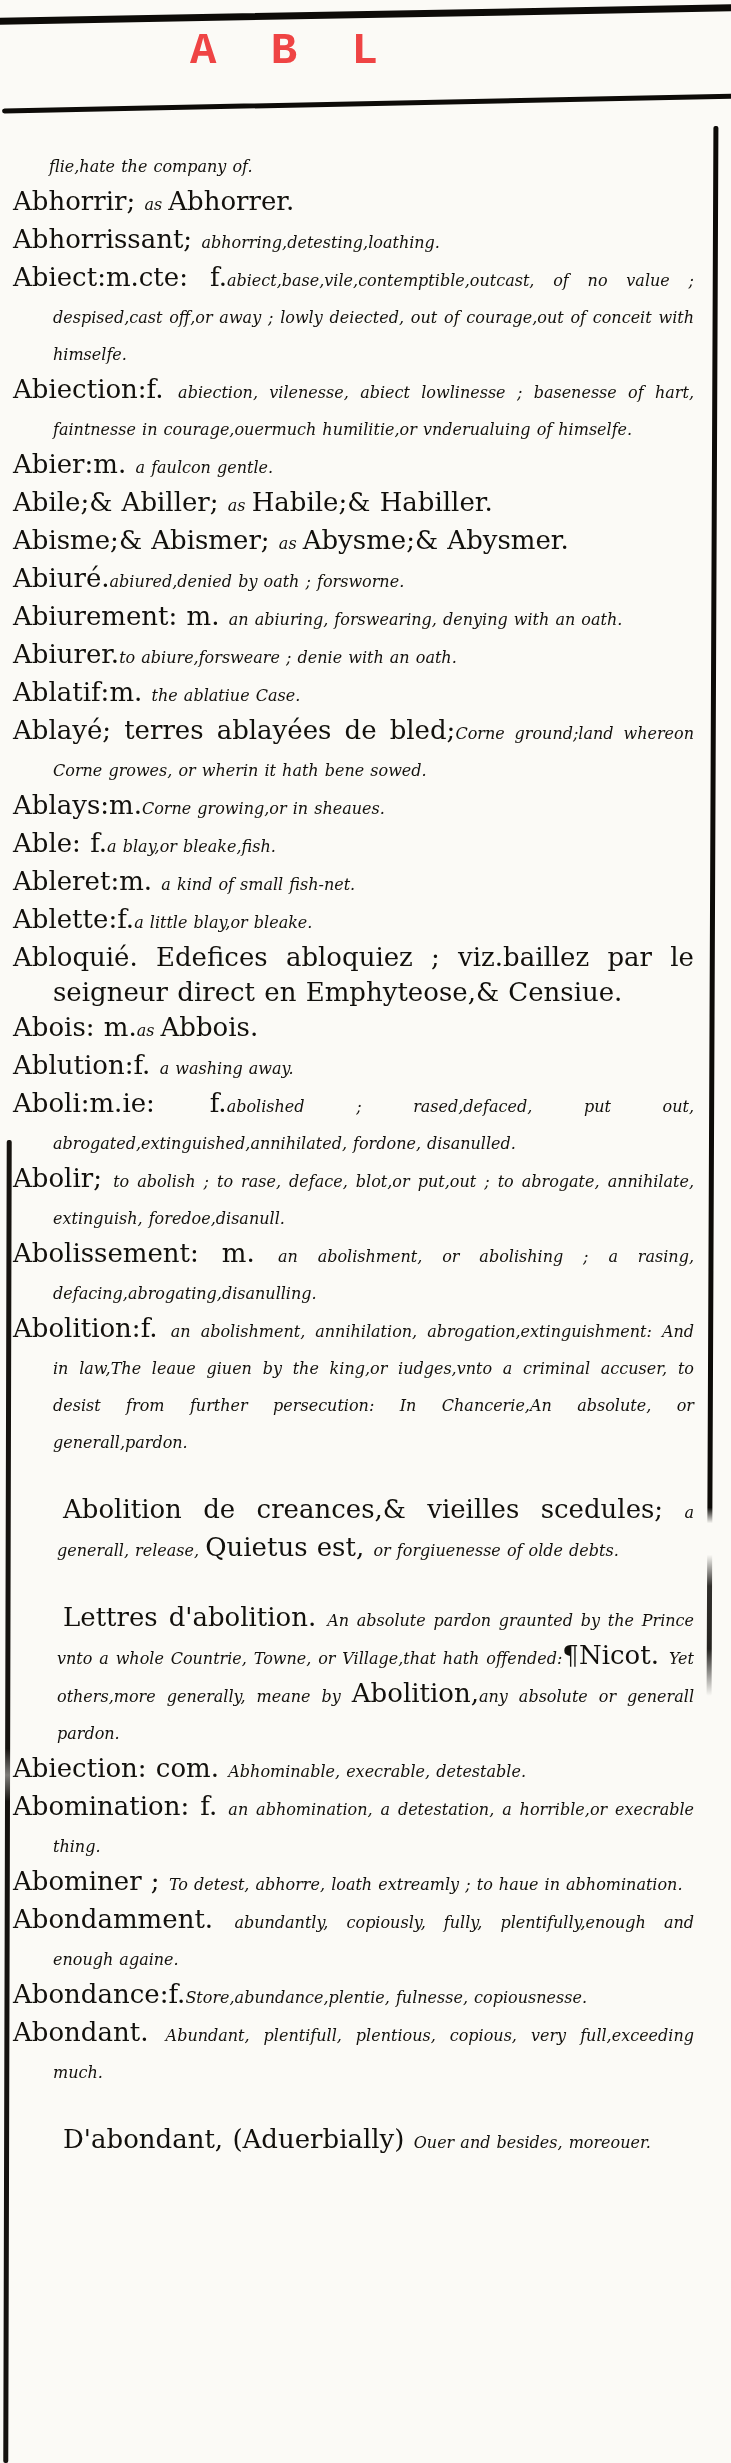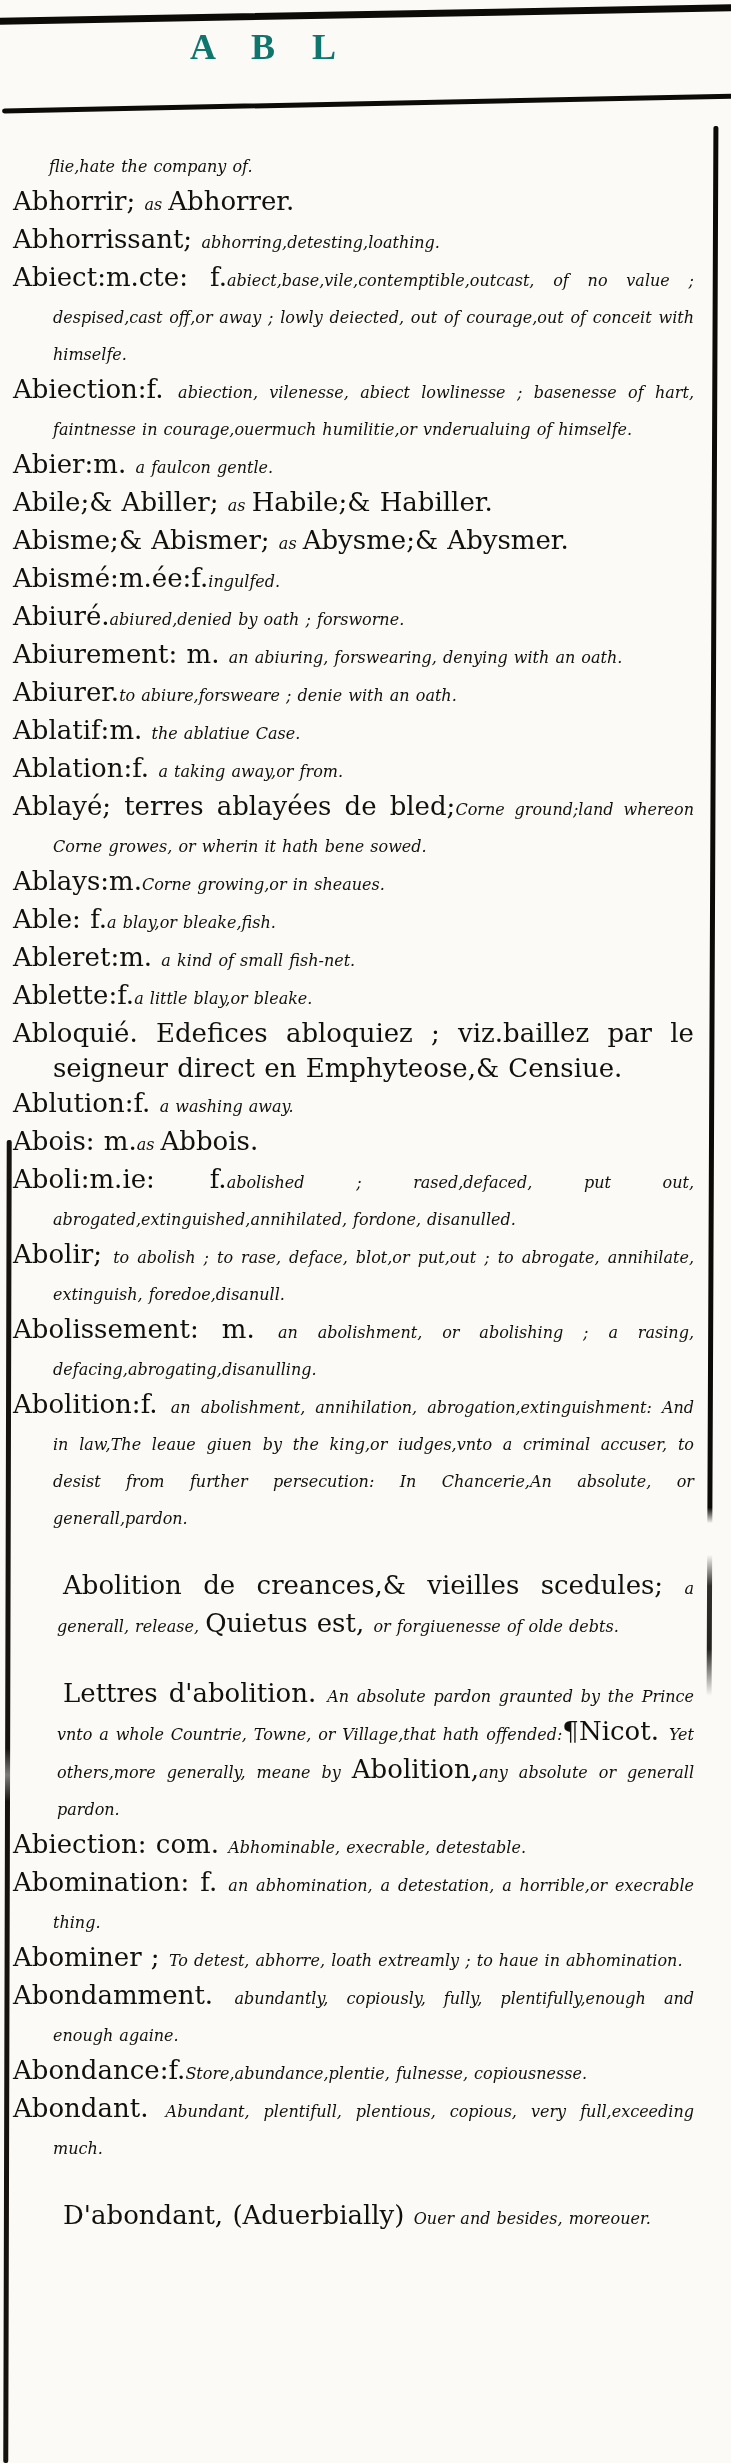--- a/index.html
+++ b/index.html
@@ -33,24 +33,24 @@
   #left-page-edge {
     top:1140px; left:5px; width:5px; height:1323px;
     transform:rotate(0.15deg); border-radius:2px;
     background:linear-gradient(to bottom,
       #16130f 0%, #16130f 46%, rgba(22,19,15,.55) 48%,
       #16130f 50%, #16130f 100%);
   }
   
   #running-head {
     position:absolute; top:26px; left:190px;
-    font-size:36px; font-weight:bold;
+    font-size:44px; font-weight:bold;
     letter-spacing:14px;
-    color:#0f766e;
-    font-family:Liberation Serif, serif;
+    color:#ef4444;
+    font-family:Liberation Mono, monospace;
     white-space:nowrap;
   }
   
   #entry-list {
     position:absolute; top:147px; left:13px; width:681px;
   }
   p.entry {
     margin:0; padding:0 0 0 40px; text-indent:-40px;
     font-size:24px; line-height:34px;
     text-align:justify;
@@ -79,34 +79,32 @@
 
   <div id="entry-list">
       <p class="entry cont"><span class="i">flie,hate the company of.</span></p>
       <p class="entry main"><span class="r">Abhorrir; </span><span class="i">as </span><span class="r">Abhorrer.</span></p>
       <p class="entry main"><span class="r">Abhorrissant; </span><span class="i">abhorring,detesting,loathing.</span></p>
       <p class="entry main"><span class="r">Abiect:m.cte: f.</span><span class="i">abiect,base,vile,contemptible,outcast, of no value ; despised,cast off,or away ; lowly deiected, out of courage,out of conceit with himselfe.</span></p>
       <p class="entry main"><span class="r">Abiection:f. </span><span class="i">abiection, vilenesse, abiect lowlinesse ; basenesse of hart, faintnesse in courage,ouermuch humilitie,or vnderualuing of himselfe.</span></p>
       <p class="entry main"><span class="r">Abier:m. </span><span class="i">a faulcon gentle.</span></p>
       <p class="entry main"><span class="r">Abile;&amp; Abiller; </span><span class="i">as </span><span class="r">Habile;&amp; Habiller.</span></p>
       <p class="entry main"><span class="r">Abisme;&amp; Abismer; </span><span class="i">as </span><span class="r">Abysme;&amp; Abysmer.</span></p>
-      <p class="entry main"><span class="r">Abismé:m.ée:f.</span><span class="i">ingulfed.</span></p>
       <p class="entry main"><span class="r">Abiuré.</span><span class="i">abiured,denied by oath ; forsworne.</span></p>
       <p class="entry main"><span class="r">Abiurement: m. </span><span class="i">an abiuring, forswearing, denying with an oath.</span></p>
       <p class="entry main"><span class="r">Abiurer.</span><span class="i">to abiure,forsweare ; denie with an oath.</span></p>
       <p class="entry main"><span class="r">Ablatif:m. </span><span class="i">the ablatiue Case.</span></p>
-      <p class="entry main"><span class="r">Ablation:f. </span><span class="i">a taking away,or from.</span></p>
       <p class="entry main"><span class="r">Ablayé; terres ablayées de bled;</span><span class="i">Corne ground;land whereon Corne growes, or wherin it hath bene sowed.</span></p>
       <p class="entry main"><span class="r">Ablays:m.</span><span class="i">Corne growing,or in sheaues.</span></p>
       <p class="entry main"><span class="r">Able: f.</span><span class="i">a blay,or bleake,fish.</span></p>
       <p class="entry main"><span class="r">Ableret:m. </span><span class="i">a kind of small fish-net.</span></p>
       <p class="entry main"><span class="r">Ablette:f.</span><span class="i">a little blay,or bleake.</span></p>
       <p class="entry main"><span class="r">Abloquié. Edefices abloquiez ; viz.baillez par le seigneur direct en Emphyteose,&amp; Censiue.</span></p>
+      <p class="entry main"><span class="r">Abois: m.</span><span class="i">as </span><span class="r">Abbois.</span></p>
       <p class="entry main"><span class="r">Ablution:f. </span><span class="i">a washing away.</span></p>
-      <p class="entry main"><span class="r">Abois: m.</span><span class="i">as </span><span class="r">Abbois.</span></p>
       <p class="entry main"><span class="r">Aboli:m.ie: f.</span><span class="i">abolished ; rased,defaced, put out, abrogated,extinguished,annihilated, fordone, disanulled.</span></p>
       <p class="entry main"><span class="r">Abolir; </span><span class="i">to abolish ; to rase, deface, blot,or put,out ; to abrogate, annihilate, extinguish, foredoe,disanull.</span></p>
       <p class="entry main"><span class="r">Abolissement: m. </span><span class="i">an abolishment, or abolishing ; a rasing, defacing,abrogating,disanulling.</span></p>
       <p class="entry main"><span class="r">Abolition:f. </span><span class="i">an abolishment, annihilation, abrogation,extinguishment: And in law,The leaue giuen by the king,or iudges,vnto a criminal accuser, to desist from further persecution: In Chancerie,An absolute, or generall,pardon.</span></p>
       <p class="entry sub"><span class="r">Abolition de creances,&amp; vieilles scedules; </span><span class="i">a generall, release, </span><span class="r">Quietus est, </span><span class="i">or forgiuenesse of olde debts.</span></p>
       <p class="entry sub"><span class="r">Lettres d'abolition. </span><span class="i">An absolute pardon graunted by the Prince vnto a whole Countrie, Towne, or Village,that hath offended:</span><span class="r">¶Nicot. </span><span class="i">Yet others,more generally, meane by </span><span class="r">Abolition,</span><span class="i">any absolute or generall pardon.</span></p>
       <p class="entry main"><span class="r">Abiection: com. </span><span class="i">Abhominable, execrable, detestable.</span></p>
       <p class="entry main"><span class="r">Abomination: f. </span><span class="i">an abhomination, a detestation, a horrible,or execrable thing.</span></p>
       <p class="entry main"><span class="r">Abominer ; </span><span class="i">To detest, abhorre, loath extreamly ; to haue in abhomination.</span></p>
       <p class="entry main"><span class="r">Abondamment. </span><span class="i">abundantly, copiously, fully, plentifully,enough and enough againe.</span></p>

